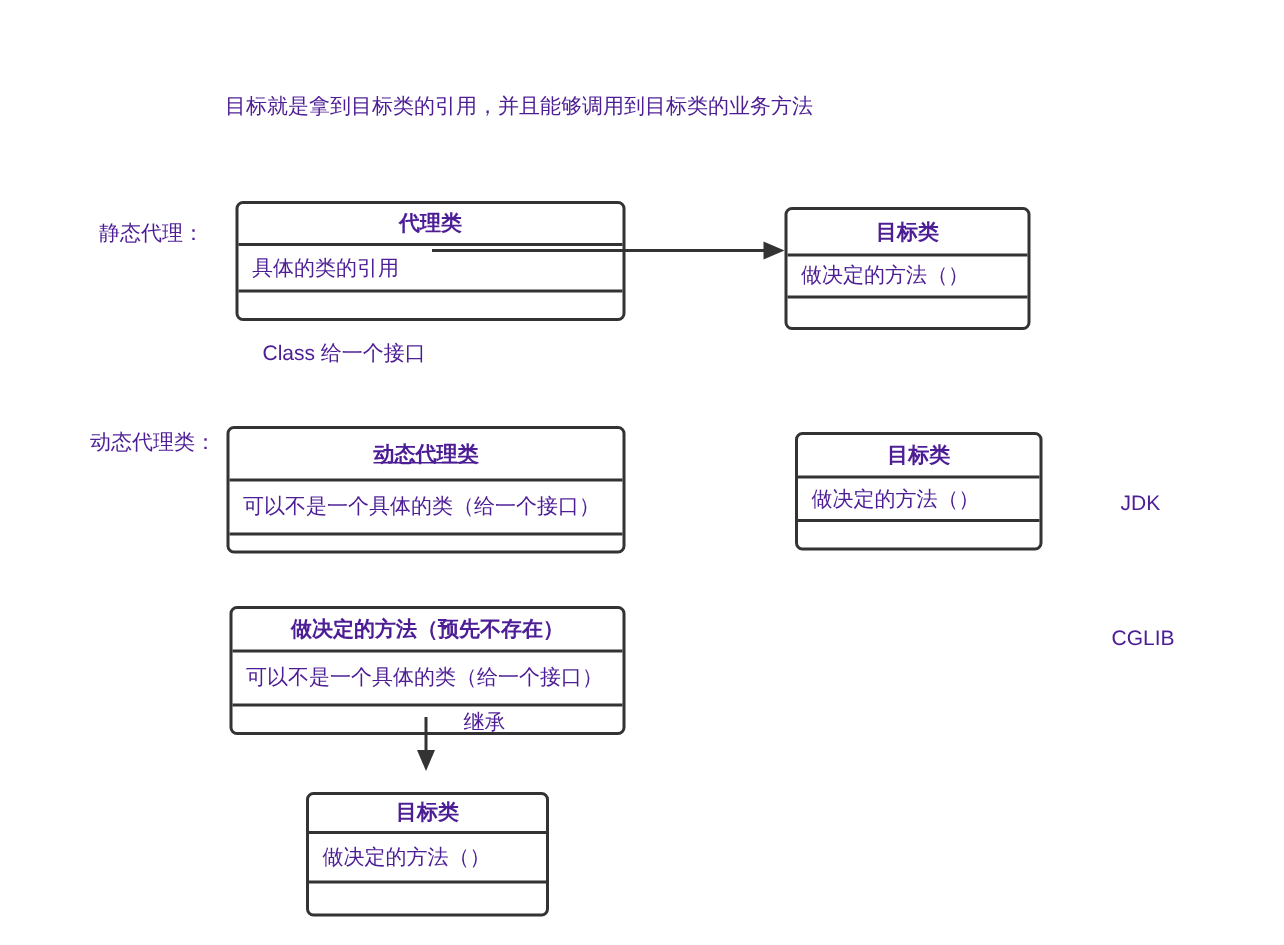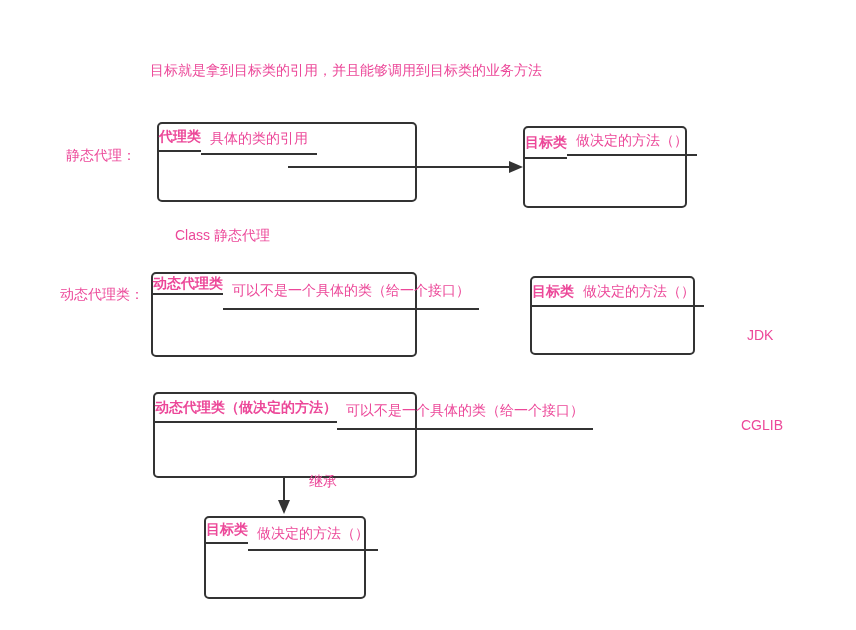--- a/index.html
+++ b/index.html
@@ -3,31 +3,33 @@
 <meta charset="utf-8">
 <style>
   html, body { margin: 0; padding: 0; background: #ffffff; }
   .canvas {
     position: relative;
     width: 856px;
     height: 630px;
     background: #ffffff;
     font-family: "Liberation Sans", "DejaVu Sans", sans-serif;
     font-size: 14px;
-    color: #ec4899;
+    color: #4c1d95;
     overflow: hidden;
   }
   .lbl { position: absolute; white-space: nowrap; line-height: 1.2; }
   .uml-box {
     position: absolute;
     box-sizing: border-box;
     border: 2px solid #333333;
     border-radius: 5px;
     background: #ffffff;
     display: flex;
+    flex-direction: column;
+    margin-top: 12px;
   }
   .uml-title {
     flex: 0 0 auto;
     box-sizing: border-box;
     border-bottom: 2px solid #333333;
     font-weight: bold;
     display: flex;
     align-items: center;
     justify-content: center;
   }
@@ -61,40 +63,40 @@
     <div class="uml-member" style="height:31px;">具体的类的引用</div>
     <div class="uml-empty"></div>
   </div>
 
   <div class="uml-box" style="left:523px; top:126px; width:164px; height:82px;">
     <div class="uml-title" style="height:31px;">目标类</div>
     <div class="uml-member" style="height:28px;">做决定的方法（）</div>
     <div class="uml-empty"></div>
   </div>
 
-  <div class="lbl" style="left:175px; top:227px;">Class 静态代理</div>
+  <div class="lbl" style="left:175px; top:227px;">Class 给一个接口</div>
 
   <div class="lbl" style="left:60px; top:286px;">动态代理类：</div>
 
   <div class="uml-box" style="left:151px; top:272px; width:266px; height:85px;">
-    <div class="uml-title" style="height:21px;">动态代理类</div>
+    <div class="uml-title" style="height:35px;text-decoration:underline;">动态代理类</div>
     <div class="uml-member" style="height:36px;">可以不是一个具体的类（给一个接口）</div>
     <div class="uml-empty"></div>
   </div>
 
   <div class="uml-box" style="left:530px; top:276px; width:165px; height:79px;">
     <div class="uml-title" style="height:29px;">目标类</div>
     <div class="uml-member" style="height:29px;">做决定的方法（）</div>
     <div class="uml-empty"></div>
   </div>
 
   <div class="lbl" style="left:747px; top:305px;margin-top:22px;">JDK</div>
 
   <div class="uml-box" style="left:153px; top:392px; width:264px; height:86px;">
-    <div class="uml-title" style="height:29px;">动态代理类（做决定的方法）</div>
+    <div class="uml-title" style="height:29px;">做决定的方法（预先不存在）</div>
     <div class="uml-member" style="height:36px;">可以不是一个具体的类（给一个接口）</div>
     <div class="uml-empty"></div>
   </div>
 
   <div class="lbl" style="left:741px; top:417px;">CGLIB</div>
 
   <div class="lbl" style="left:309px; top:473px;text-align:right;">继承</div>
 
   <div class="uml-box" style="left:204px; top:516px; width:162px; height:83px;">
     <div class="uml-title" style="height:26px;">目标类</div>

